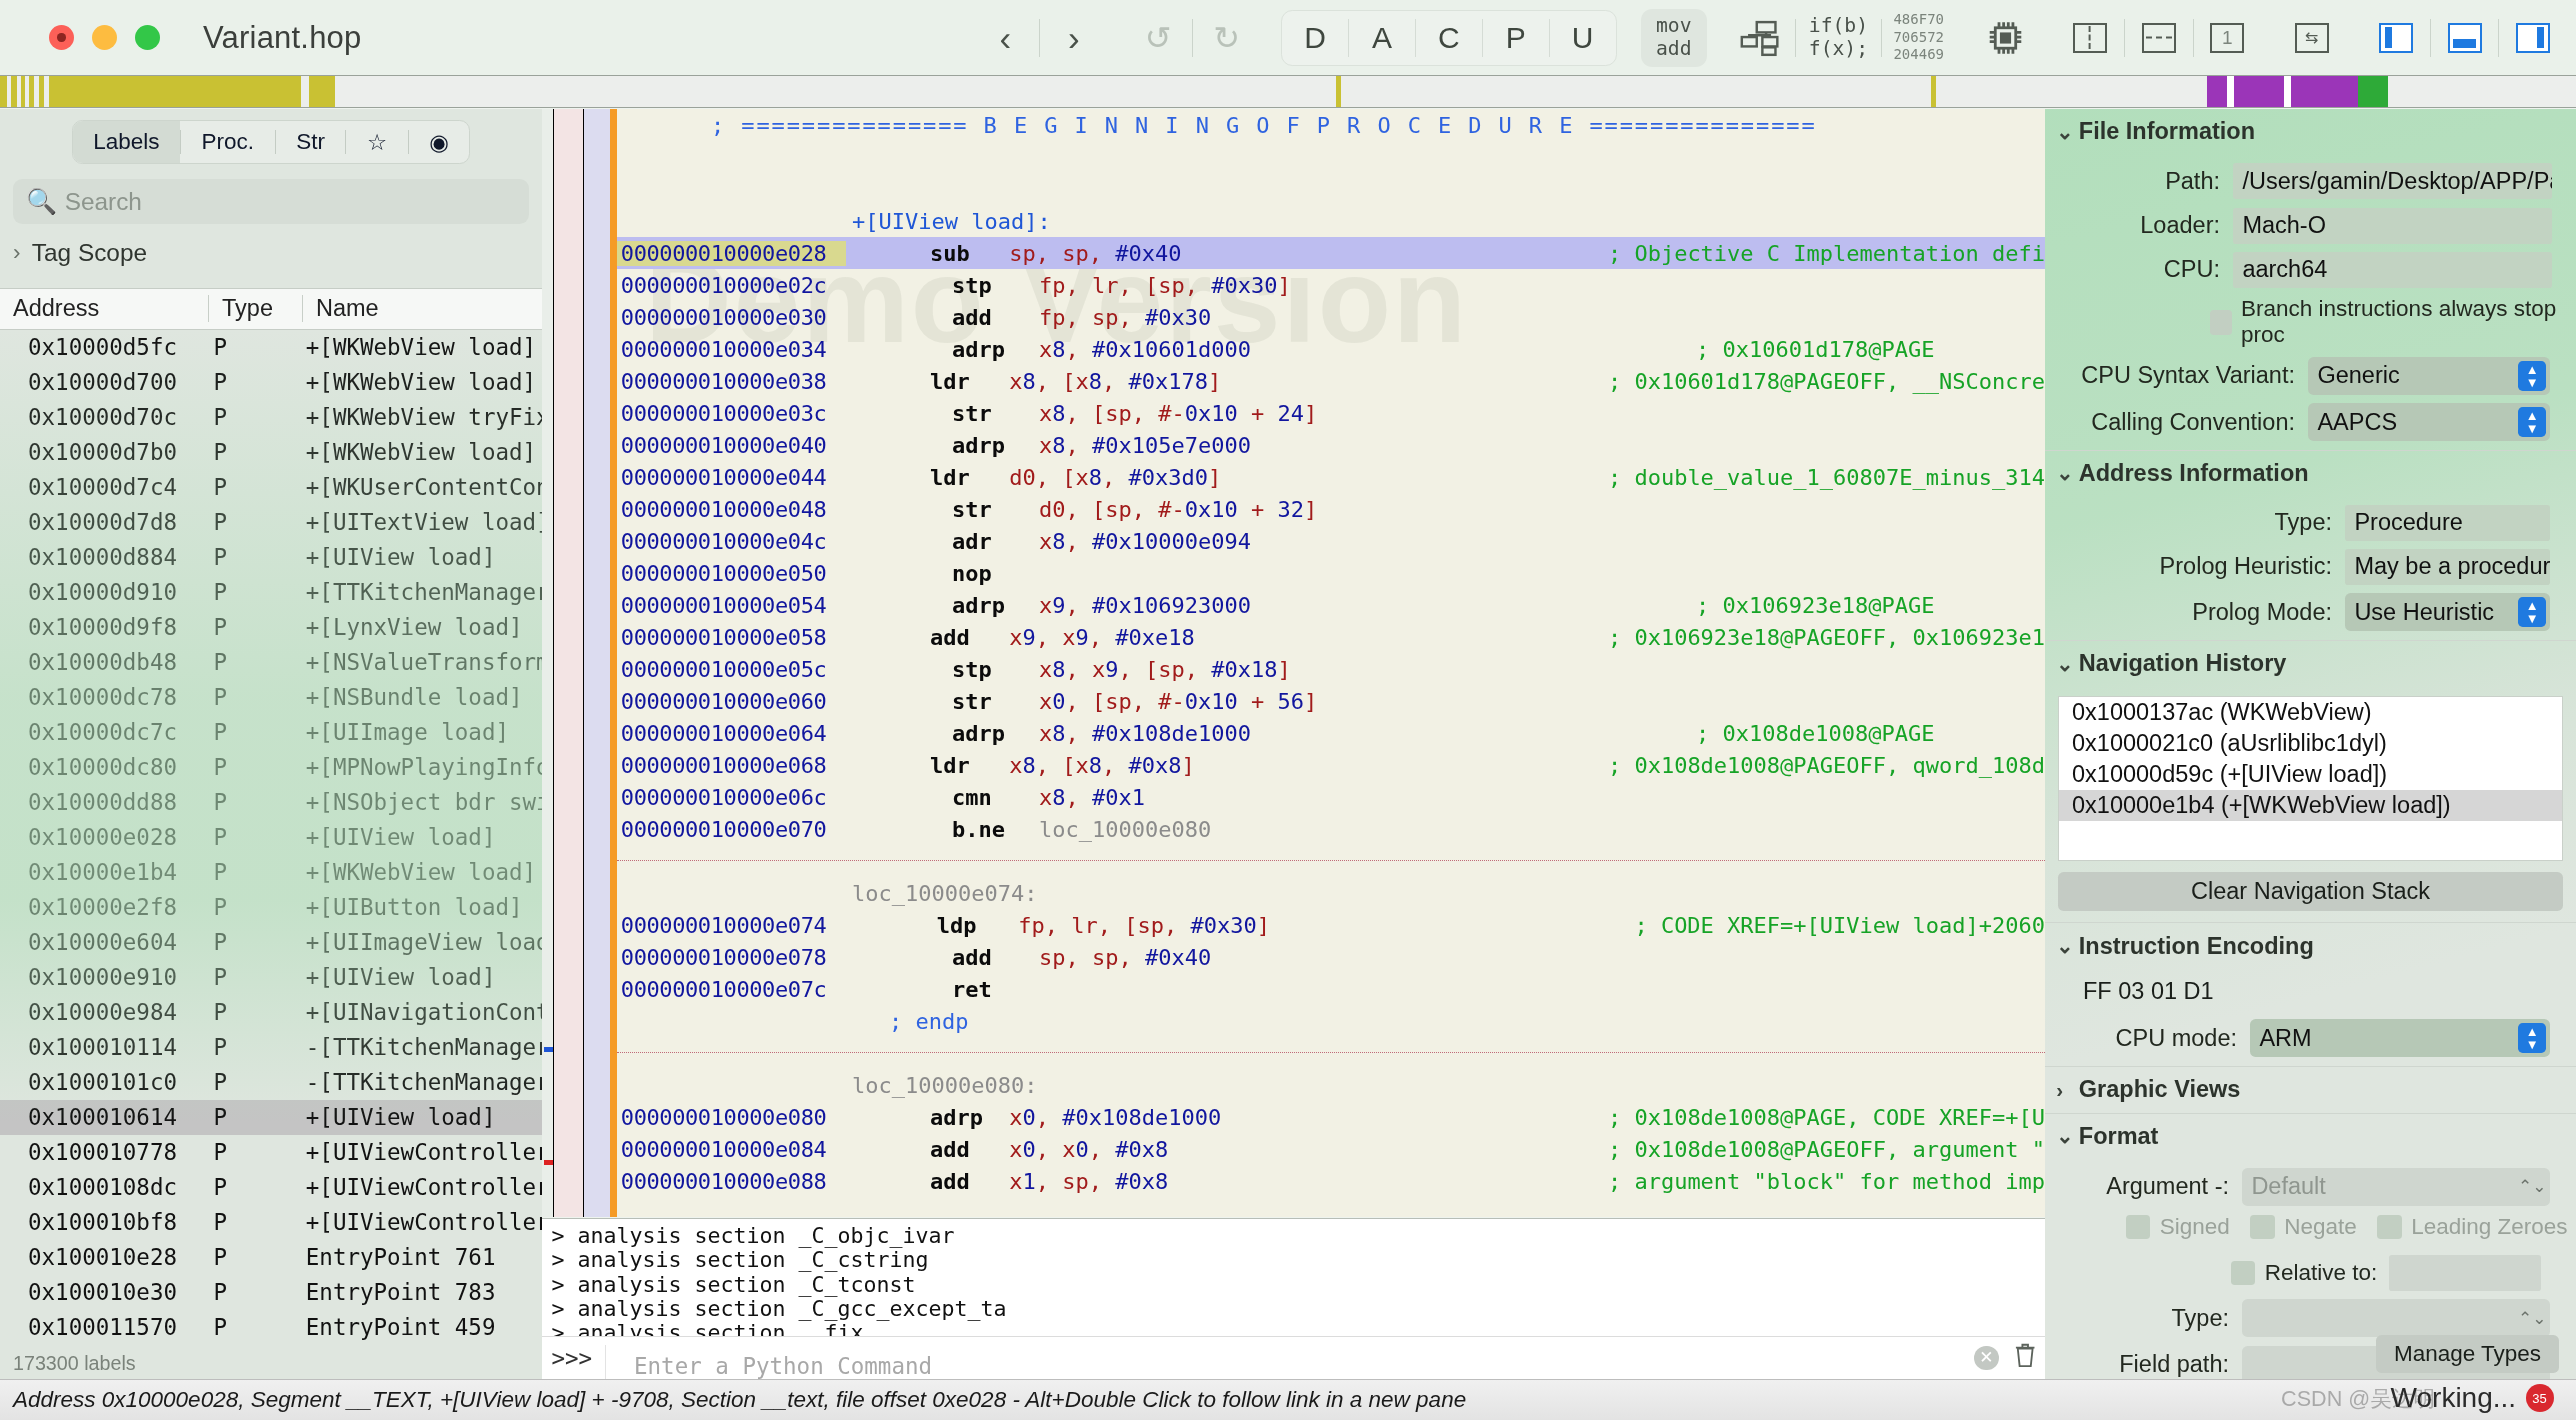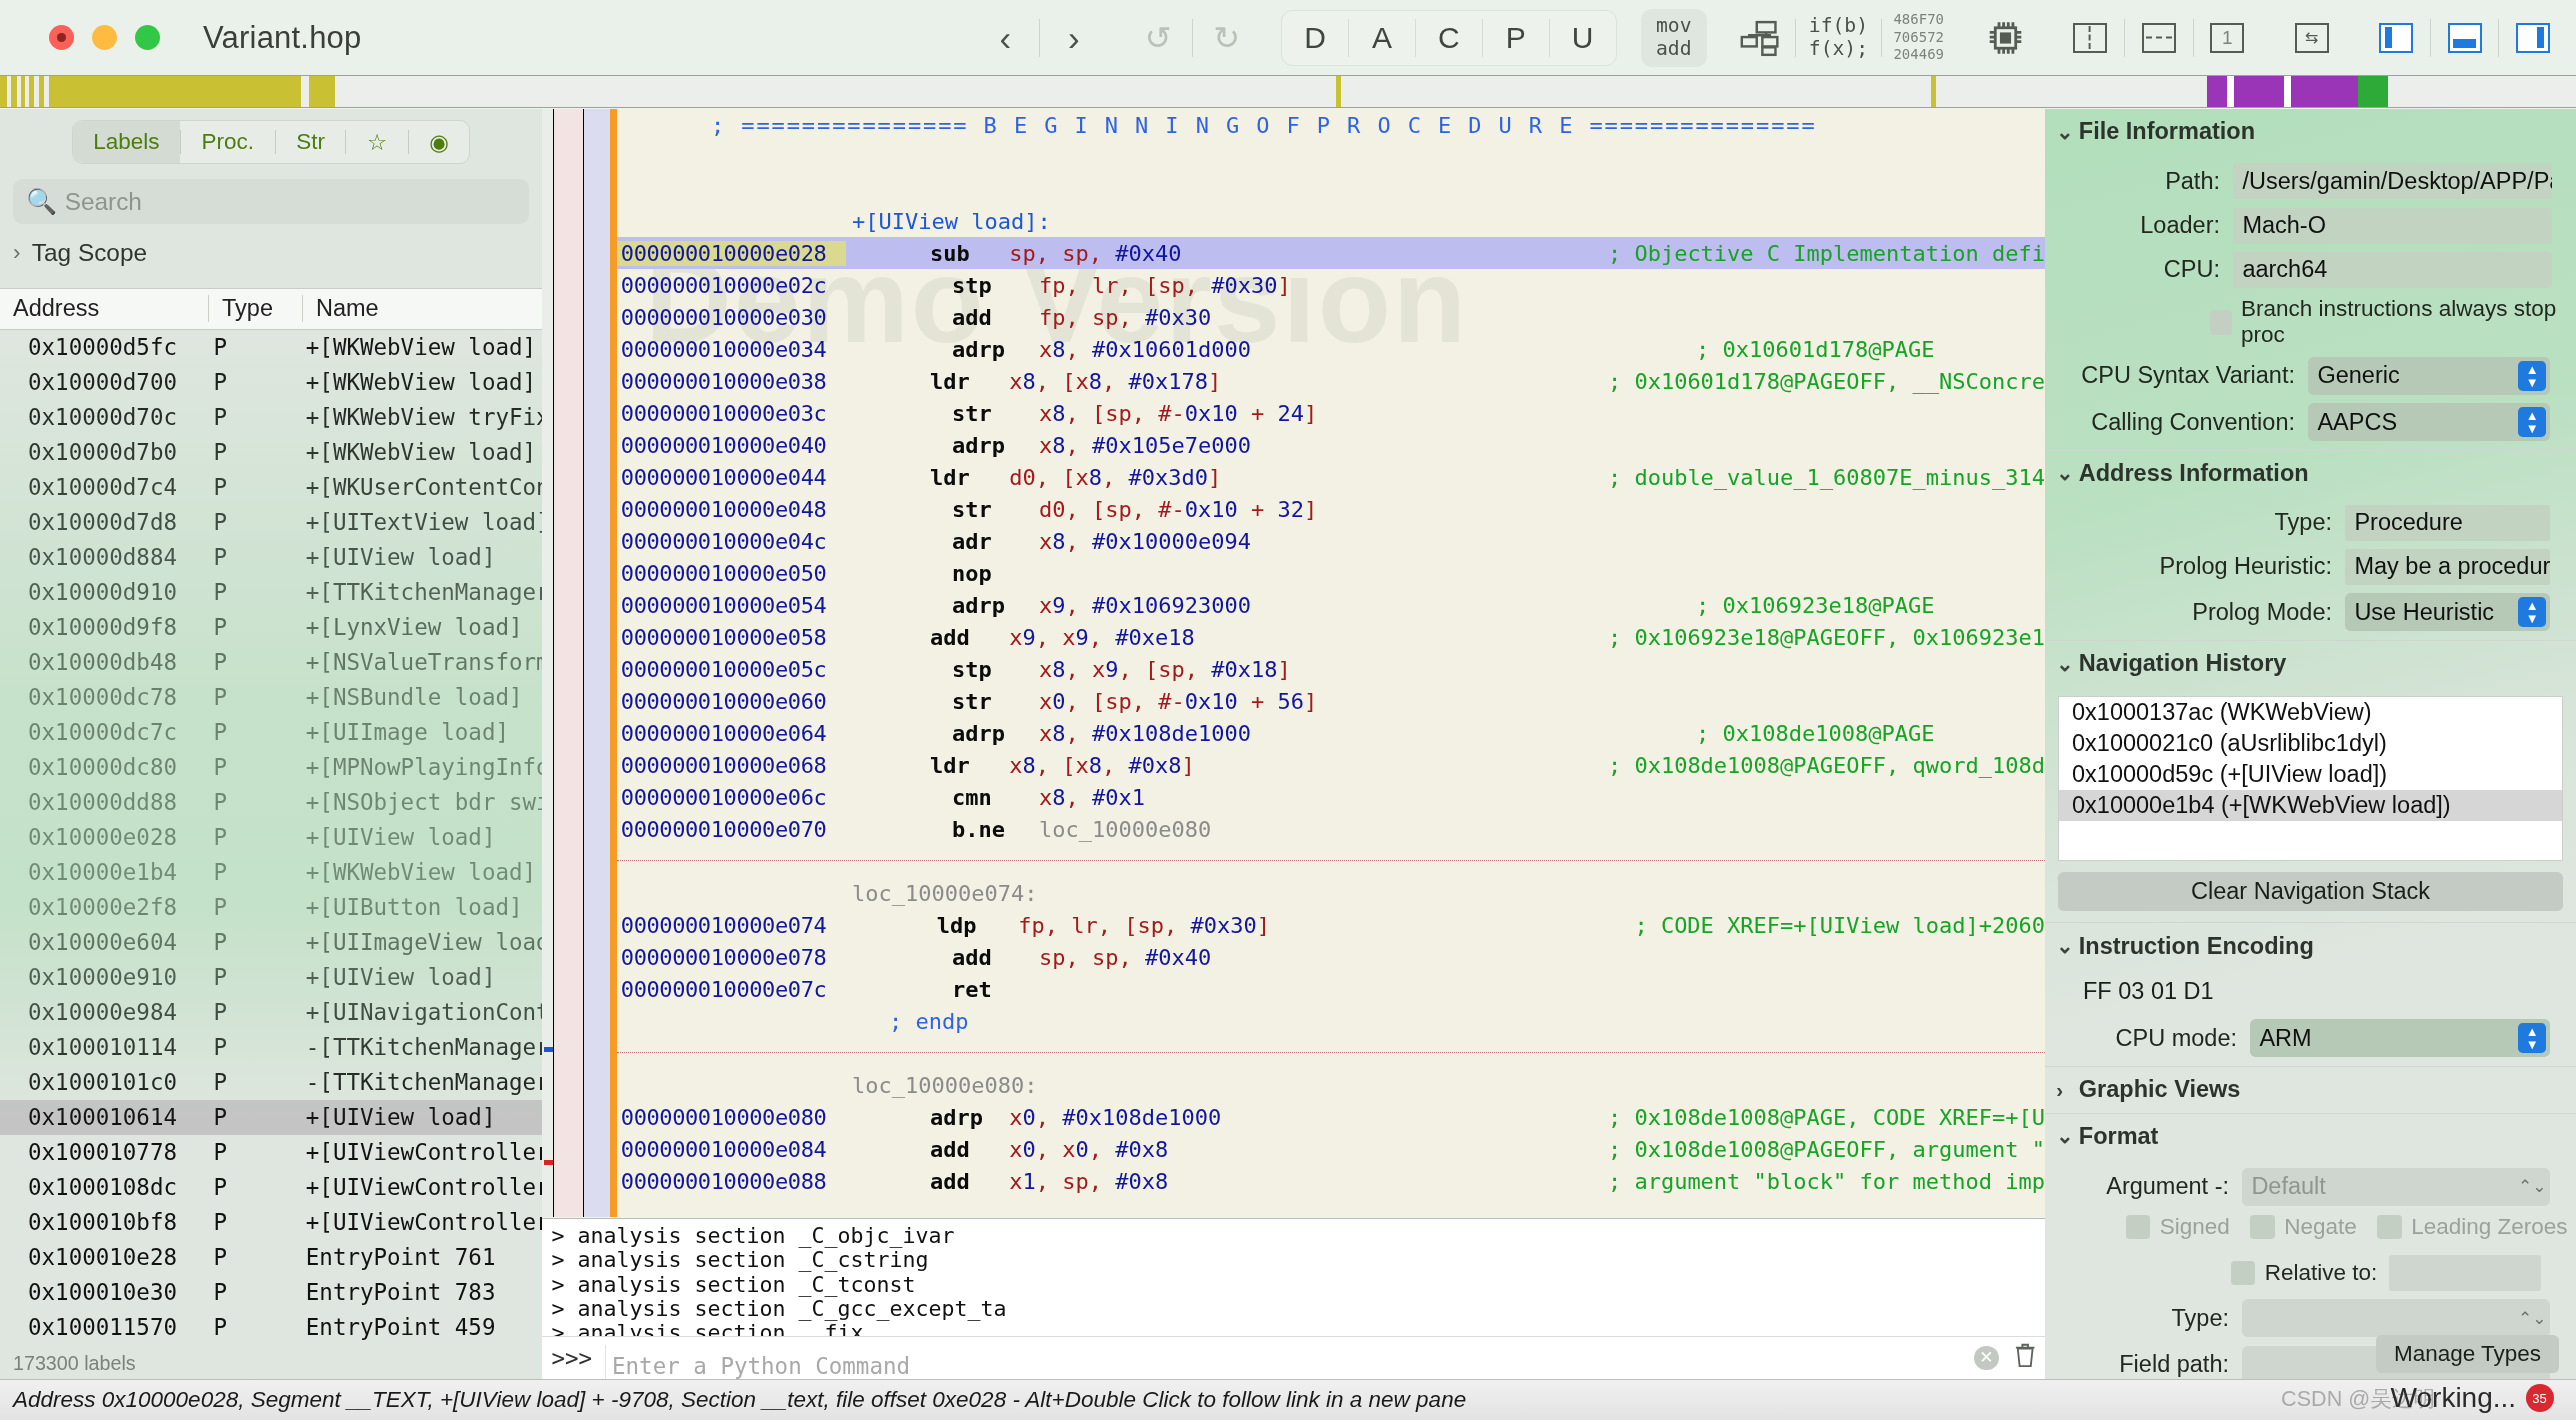--- a/index.html
+++ b/index.html
@@ -94,21 +94,21 @@
     position: absolute; left: 0; top: 109px; width: 542px; bottom: 41px;
     background: #dfe6df; display: flex; flex-direction: column;
   }
   .seg-ctl {
     margin: 11.3px auto 0; display:flex; align-items:center;
     border: 0.9px solid #cdd5cd; border-radius: 10.3px; background: #e7ece7;
     height: 44px; overflow: hidden;
   }
   .seg-ctl .it {
     padding: 0 20.6px; height: 44px; display:flex; align-items:center; justify-content:center;
-    font-size: 22.5px; color: #4d7c0f;
+    font-size: 22.5px; color: #0f172a;
   }
   .seg-ctl .it.active { background:#d3dbd3; }
   .seg-ctl .vs { width: 0.9px; height: 24.4px; background: #c4ccc4; }
   .searchbox {
     margin: 15px 13px 0; height: 45px; background: #d6ddd6; border-radius: 9.4px;
     display: flex; align-items: center; padding: 0 13px; gap: 7.5px;
   }
   .searchbox .mag {
     font-size: 25px; color: #5d655d; line-height: 1;
   }
@@ -205,21 +205,21 @@
   .cmdrow {
     position: absolute; left: 0; right: 0; bottom: 0; height: 43px;
     display: flex; align-items: center; border-top: 0.9px solid #dcdcdc; background:#fff;
   }
   .cmdrow .prompt {
     font-family: "DejaVu Sans Mono", monospace; font-size: 22.5px; color:#333;
     padding: 0 13px 0 9.4px;
   }
   .cmdrow .inp {
     flex: 1; height: 43px; display:flex; align-items:center; border-left: 0.9px solid #e3e3e3;
-    padding-left: 6px; font-size: 22.5px; color:#a8a8a8;
+    padding-left: 28px; font-size: 22.5px; color:#a8a8a8;
     font-family: "DejaVu Sans Mono", monospace;
     margin-top: 16px;
   }
   .cmdrow .ibtn { width: 39px; display:flex; align-items:center; justify-content:center; }
   .xcirc {
     width: 24.4px; height: 24.4px; border-radius: 50%; background:#c3c8c3; color:#fff;
     font-size: 17px; display:flex; align-items:center; justify-content:center;
   }
   .trash { font-size: 24.4px; color: #5c635c; }
 

